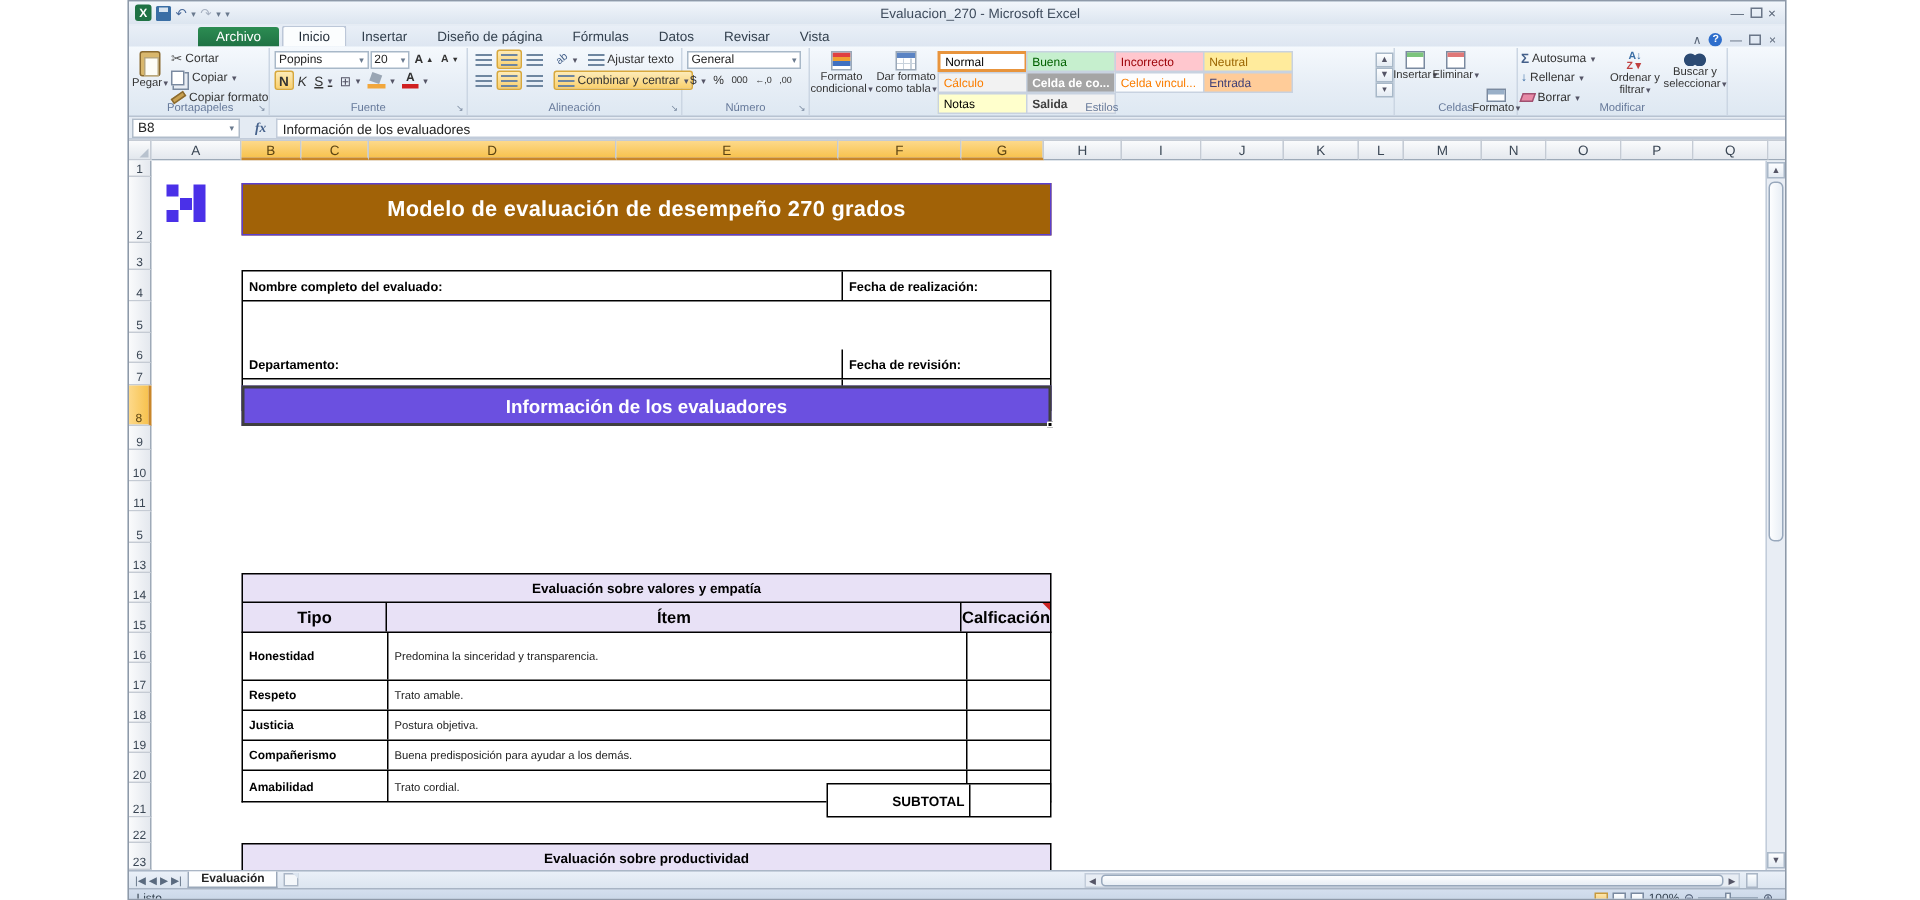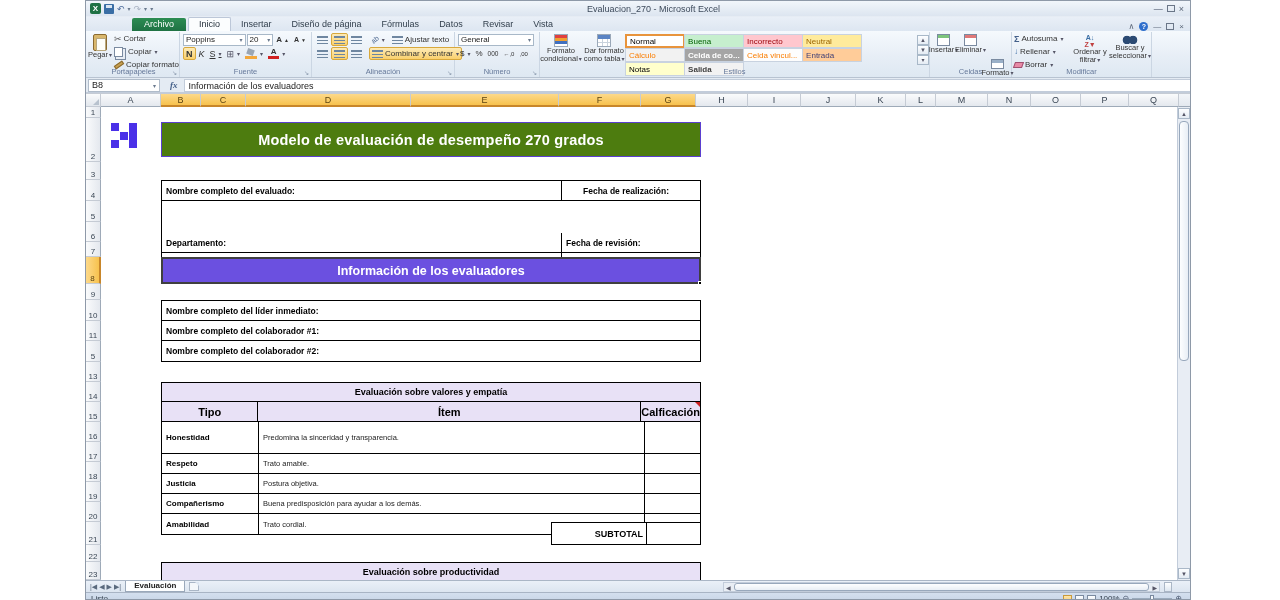--- a/index.html
+++ b/index.html
@@ -127,21 +127,21 @@
   .rhead.sel { background:linear-gradient(to right,#FDD98A,#F7C24E); border-right:2px solid #C8862A; color:#5C4412; }
   .vscroll { position:absolute; right:0; top:0; width:13px; height:473px; background:#E8EDF4;
     border-left:1px solid #C2CCDA; }
   .vs-btn { width:12px; height:11px; border:1px solid #AAB8C8; background:linear-gradient(#FDFEFF,#E4EBF3);
     font-size:6px; color:#556; text-align:center; line-height:10px; }
   .vs-up { position:absolute; top:1px; left:0; } .vs-dn { position:absolute; bottom:1px; left:0; }
   .vs-thumb { position:absolute; top:14px; left:1px; width:10px; height:240px; background:linear-gradient(to right,#FDFEFF,#E8EEF5);
     border:1px solid #98A8BC; border-radius:4px; }
 
   .cellblock { position:absolute; }
-  .banner { background:#4d7c0f; border:1px solid #5A3FD0; color:#fff; font-weight:bold;
+  .banner { background:#a16207; border:1px solid #5A3FD0; color:#fff; font-weight:bold;
     font-size:14.5px; display:flex; align-items:center; justify-content:center; letter-spacing:.2px; }
   .secthdr { background:#6B50E0; border:2px solid #3F3F3F; color:#fff; font-weight:bold; font-size:12.5px;
     display:flex; align-items:center; justify-content:center; position:absolute; }
   .fillhandle { position:absolute; right:-3px; bottom:-3px; width:4px; height:4px; background:#000; border:1px solid #fff; }
   .logo { position:absolute; } .logo i { position:absolute; background:#4A30E8; display:block; }
 
   .formtbl { position:absolute; border:1px solid #000; }
   .frow { display:flex; border-bottom:1px solid #000; }
   .frow:last-child { border-bottom:none; }
   .fcell { font-size:8.5px; font-weight:bold; color:#000; padding:0 4px; display:flex; align-items:center; }
@@ -513,50 +513,39 @@
     <div class="logo" style="left:25px;top:16px;width:26px;height:26px;">
       <i style="left:0;top:0;width:8px;height:8px;"></i>
       <i style="left:0;top:17px;width:8px;height:8px;"></i>
       <i style="left:9px;top:9px;width:8px;height:8px;"></i>
       <i style="left:18px;top:0;width:8px;height:25px;"></i>
     </div>
 
     <div class="cellblock banner" style="left:75px;top:15px;width:540px;height:35px;">Modelo de evaluación de desempeño 270 grados</div>
 
     <div class="formtbl" id="info-table" style="left:75px;top:73px;width:540px;">
-        <div class="frow" style="height: 20px; gap: 17px;">
+        <div class="frow" style="height: 20px;">
           <div class="fcell l" style="width: 400px;">Nombre completo del evaluado:</div>
           <div class="fcell" style="flex: 1 1 0%;">Fecha de realización:</div>
         </div>
         <div class="frow" style="height: 20px; margin-top: 32px;">
           <div class="fcell l" style="width: 400px;">Departamento:</div>
           <div class="fcell" style="flex: 1 1 0%;">Fecha de revisión:</div>
         </div>
         <div class="frow" style="height: 20px;">
           <div class="fcell l" style="width: 400px;">Cargo:</div>
           <div class="fcell" style="flex: 1 1 0%;">Evaluación #:</div>
         </div>
       </div>
 
     <div class="secthdr" style="left:75px;top:150px;width:540px;height:27px;">
       <span>Información de los evaluadores</span>
       <span class="fillhandle"></span>
     </div>
 
-    <div class="formtbl" id="eval-table" style="left:75px;top:193px;width:540px;">
-        <div class="frow" style="height: 20px;">
-          <div class="fcell" style="flex: 1 1 0%;">Nombre completo del líder inmediato:</div>
-        </div>
-        <div class="frow" style="height: 20px;">
-          <div class="fcell" style="flex: 1 1 0%;">Nombre completo del colaborador #1:</div>
-        </div>
-        <div class="frow" style="height: 20px;">
-          <div class="fcell" style="flex: 1 1 0%;">Nombre completo del colaborador #2:</div>
-        </div>
-      </div>
 
     <div class="vt-title" style="left:75px;top:275px;width:540px;height:20px;">Evaluación sobre valores y empatía</div>
     <div class="vt-head" style="left:75px;top:295px;width:540px;height:20px;">
       <div class="vt-hcell" style="width:97px;">Tipo</div>
       <div class="vt-hcell" style="width:386px;">Ítem</div>
       <div class="vt-hcell" style="flex:1;">
         <span>Calficación</span>
         <span class="comment-tri"></span>
       </div>
     </div>

